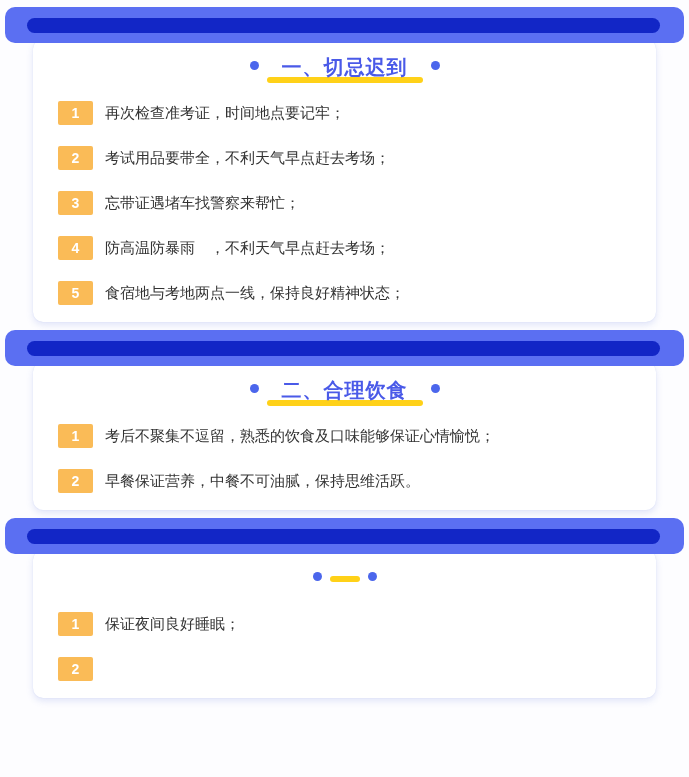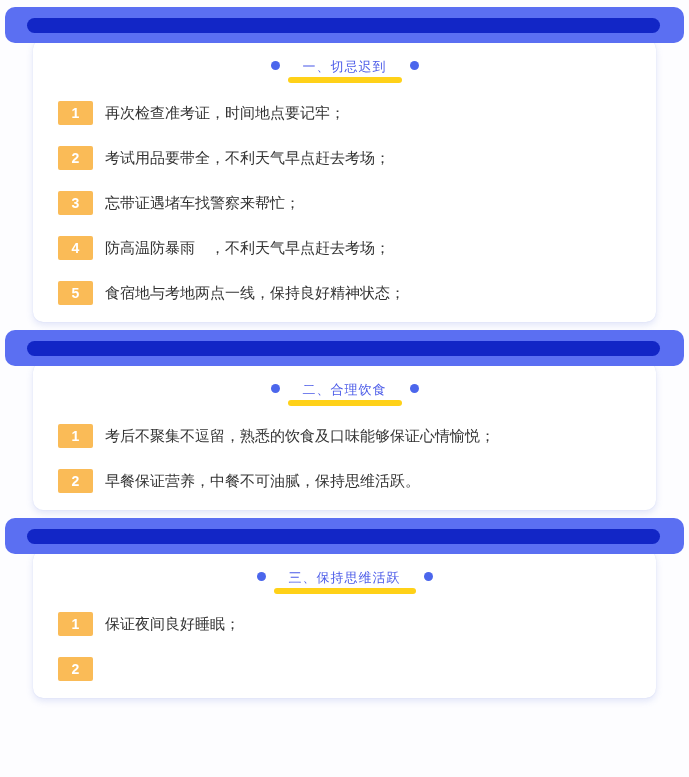--- a/index.html
+++ b/index.html
@@ -78,22 +78,22 @@
     bottom: -4px;
     height: 6px;
     border-radius: 3px;
     background: var(--underline-gold);
     z-index: 0;
   }
   .title-text {
     position: relative;
     z-index: 1;
     color: var(--title-blue);
-    font-size: 13px;
-    font-weight: normal;
+    font-size: 20px;
+    font-weight: bold;
     letter-spacing: 1px;
     line-height: 24px;
   }
 
   .items { list-style: none; }
   .item {
     display: flex;
     align-items: center;
     margin: 0 25px 21px 25px;
   }
@@ -193,21 +193,20 @@
 
   <section class="section">
     <div class="banner">
       <div class="banner-pill"></div>
     </div>
     <div class="card">
       <div class="title-row">
         <span class="dot"></span>
         <span class="title-wrap">
           <span class="title-underline"></span>
-          <span class="title-text">三、保持思维活跃</span>
         </span>
         <span class="dot"></span>
       </div>
       <ul class="items">
   <li class="item">
     <span class="badge">1</span>
     <span class="item-text">保证夜间良好睡眠；</span>
   </li>
 
   <li class="item">

